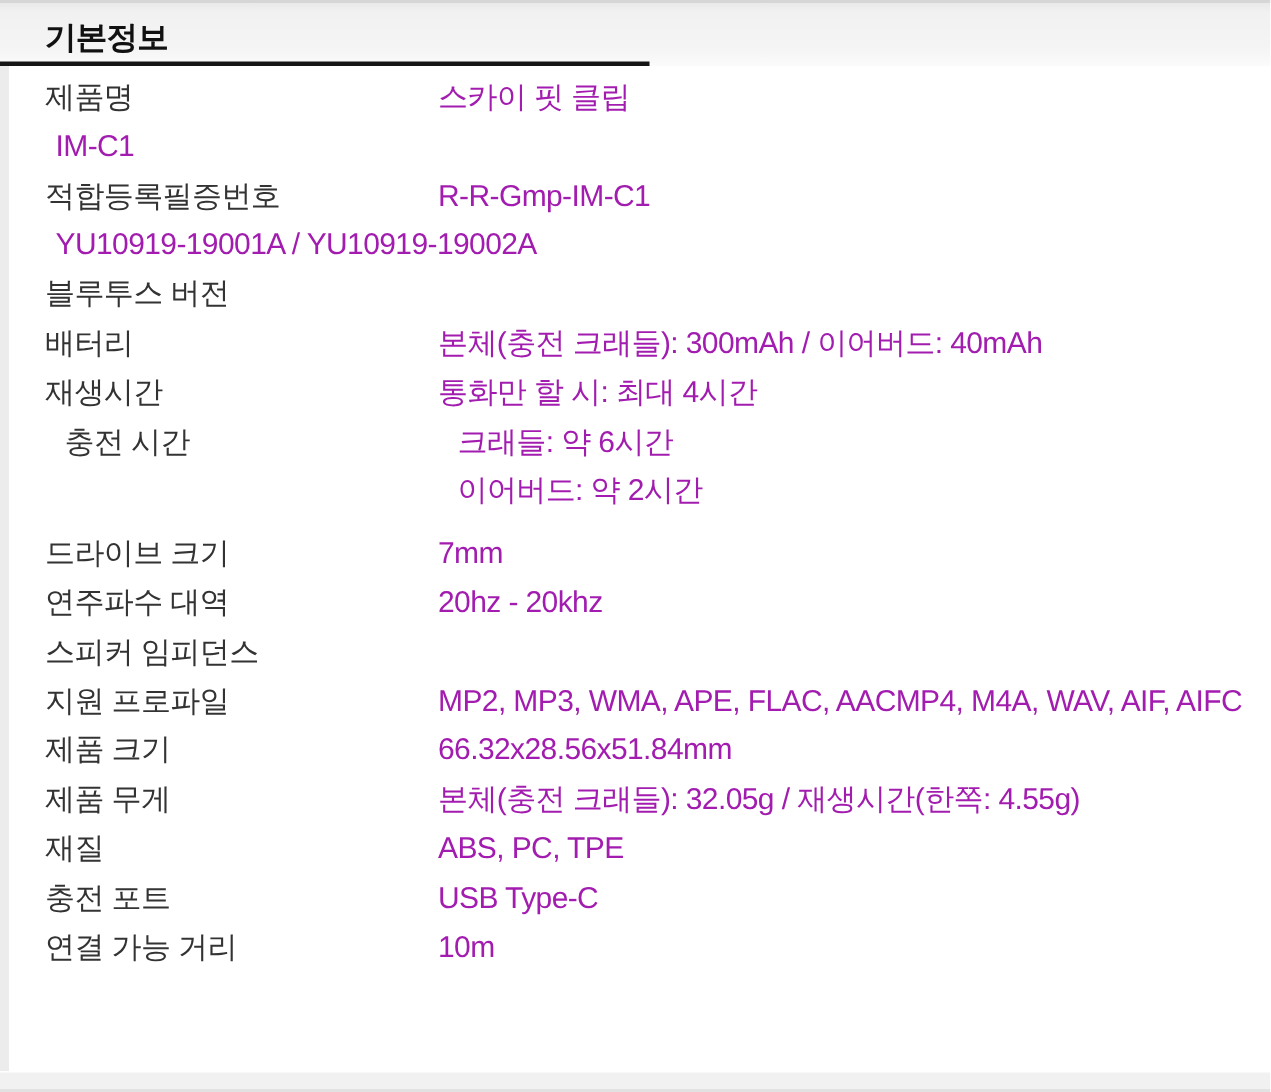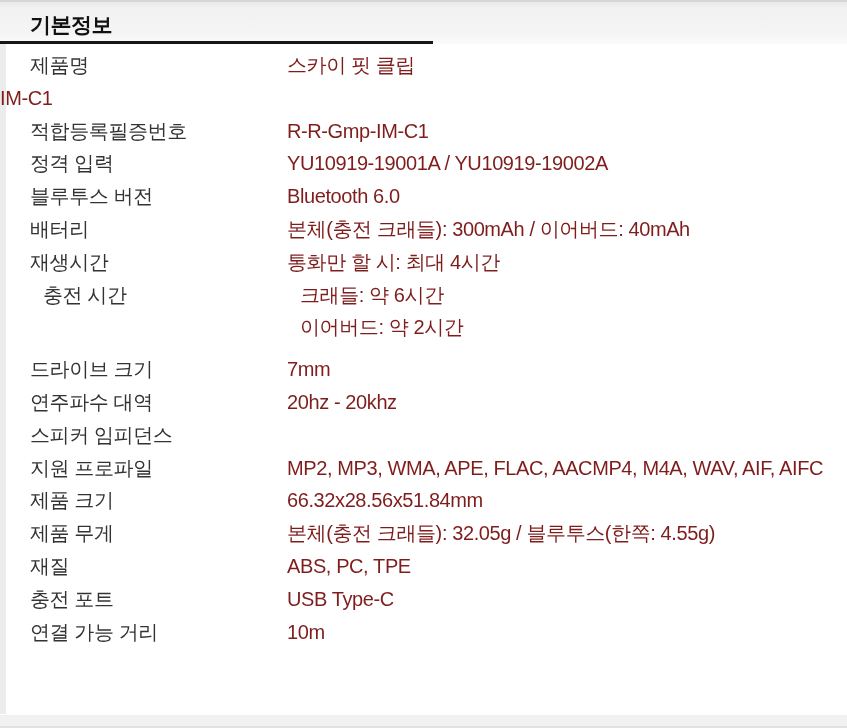--- a/index.html
+++ b/index.html
@@ -31,28 +31,28 @@
   
   .bottom-strip{
     position:absolute;left:0;bottom:0;width:847px;height:13px;
     background:#f1f1f1;border-bottom:2px solid #e2e2e2;box-sizing:border-box;
   }
   
   .spec-table{
     position:absolute;left:0;top:49px;width:847px;
     font-size:20px;color:#333;letter-spacing:-0.4px;
   }
-  .row{display:flex;align-items:flex-start;gap:32px;}
+  .row{display:flex;align-items:flex-start;}
   .row.gap-after{margin-bottom:9px;padding-left:13px;}
   .lab{
     width:255px;box-sizing:border-box;padding-left:30px;
     line-height:32.8px;flex-shrink:0;color:#333;
   }
   .val{flex:1;min-width:0;}
-  .vline{line-height:32.8px;white-space:nowrap;color:#7f1d1d;}
+  .vline{line-height:32.8px;white-space:nowrap;color:#a21caf;margin-left:37px;}
 </style>
 </head>
 <body>
 
 <div class="header-band">
   <div class="header-title">기본정보</div>
 </div>
 <div class="header-underline"></div>
 
 <div class="left-strip"></div>
@@ -70,30 +70,26 @@
         <div class="vline">IM-C1</div>
       </div>
     </div>
     <div class="row">
       <div class="lab">적합등록필증번호</div>
       <div class="val">
         <div class="vline">R-R-Gmp-IM-C1</div>
       </div>
     </div>
     <div class="row">
-      <div class="lab">정격 입력</div>
       <div class="val">
         <div class="vline">YU10919-19001A / YU10919-19002A</div>
       </div>
     </div>
     <div class="row">
       <div class="lab">블루투스 버전</div>
-      <div class="val">
-        <div class="vline">Bluetooth 6.0</div>
-      </div>
     </div>
     <div class="row">
       <div class="lab">배터리</div>
       <div class="val">
         <div class="vline">본체(충전 크래들): 300mAh / 이어버드: 40mAh</div>
       </div>
     </div>
     <div class="row">
       <div class="lab">재생시간</div>
       <div class="val">
@@ -130,21 +126,21 @@
     </div>
     <div class="row">
       <div class="lab">제품 크기</div>
       <div class="val">
         <div class="vline">66.32x28.56x51.84mm</div>
       </div>
     </div>
     <div class="row">
       <div class="lab">제품 무게</div>
       <div class="val">
-        <div class="vline">본체(충전 크래들): 32.05g / 블루투스(한쪽: 4.55g)</div>
+        <div class="vline">본체(충전 크래들): 32.05g / 재생시간(한쪽: 4.55g)</div>
       </div>
     </div>
     <div class="row">
       <div class="lab">재질</div>
       <div class="val">
         <div class="vline">ABS, PC, TPE</div>
       </div>
     </div>
     <div class="row">
       <div class="lab">충전 포트</div>

